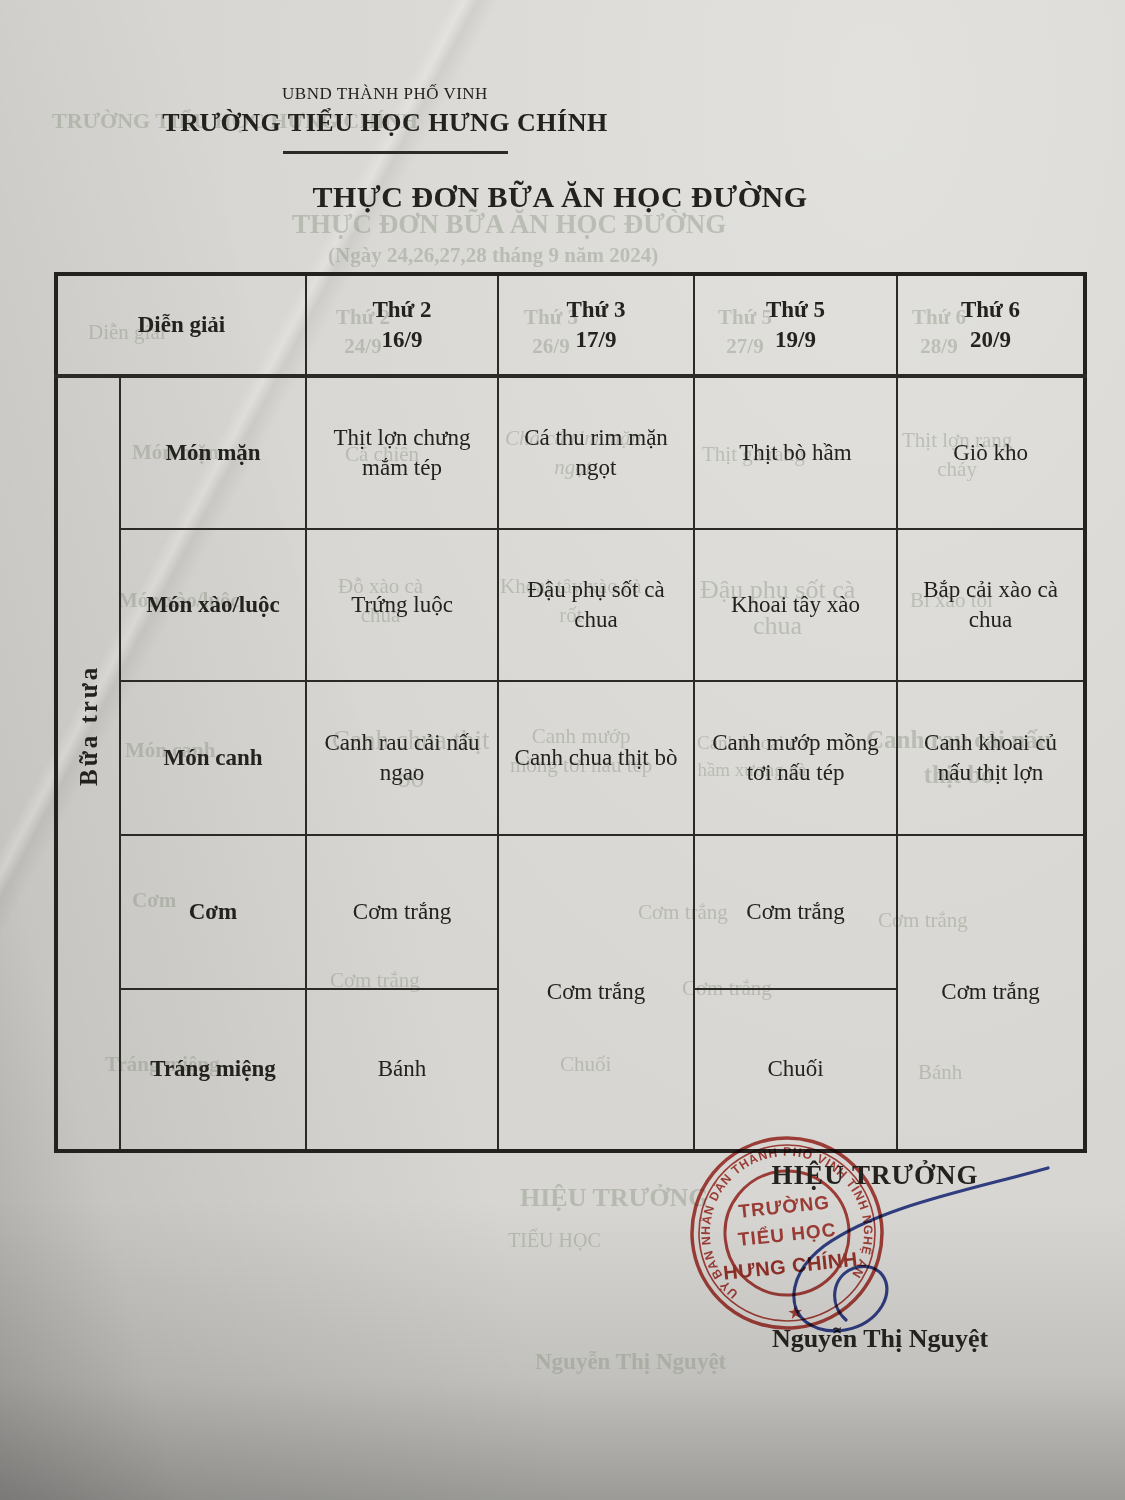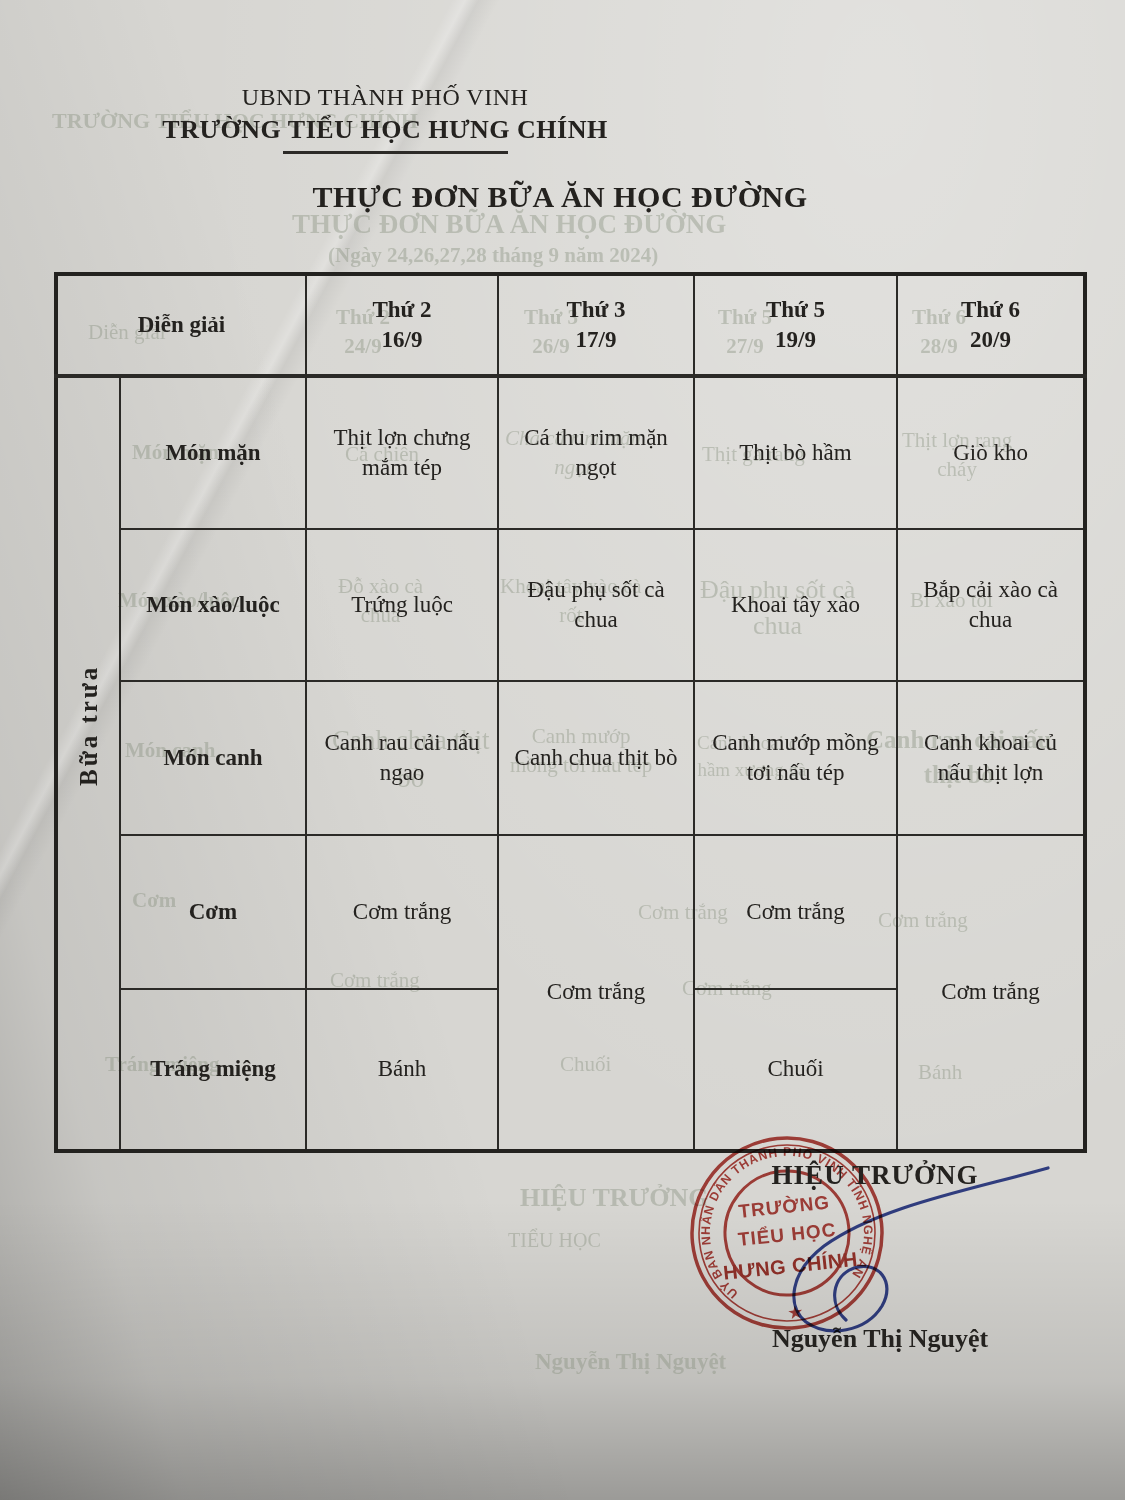--- a/index.html
+++ b/index.html
@@ -13,21 +13,21 @@
       linear-gradient(255deg, rgba(0,0,0,0) 62%, rgba(0,0,0,0.08) 88%, rgba(0,0,0,0.22) 100%),
       #d7d6d2;
   }
   
   .ghost{
     position:absolute; color:#87907e; opacity:0.40; filter:blur(0.7px);
     white-space:pre-line; line-height:1.4; text-align:center; pointer-events:none;
   }
   
   .org-block{position:absolute; left:150px; top:84px; width:470px; text-align:center;}
-  .org-line1{font-size:24px; letter-spacing:0.5px;}
+  .org-line1{font-size:17px; letter-spacing:0.5px;}
   .org-line2{font-size:26px; font-weight:bold; margin-top:4px; letter-spacing:0.5px;}
   .org-underline{position:absolute; left:283px; top:151px; width:225px; height:3px; background:#2c2a27;}
   .title-block{position:absolute; left:210px; top:180px; width:700px; text-align:center;}
   .doc-title{font-size:30px; font-weight:bold; letter-spacing:0.5px;}
   .doc-subtitle{font-size:23px; font-weight:bold; margin-top:4px;}
   
   table.menu{
     position:absolute; left:54px; top:272px; width:1029px;
     border-collapse:collapse; table-layout:fixed;
     border:4px solid #23221f;

